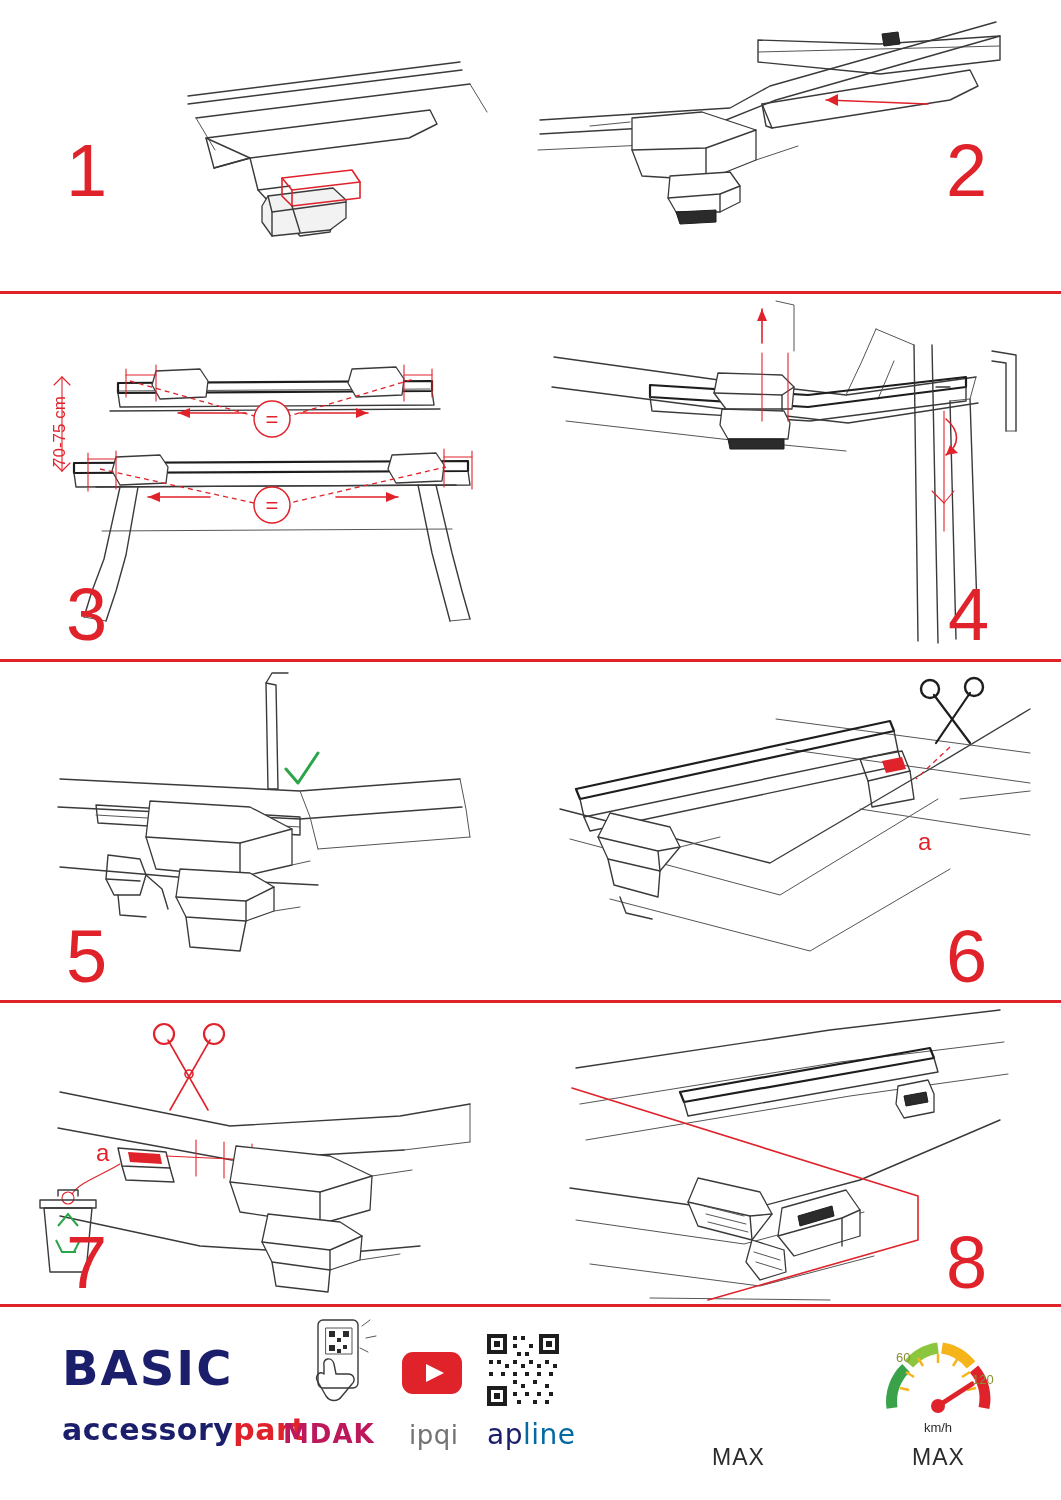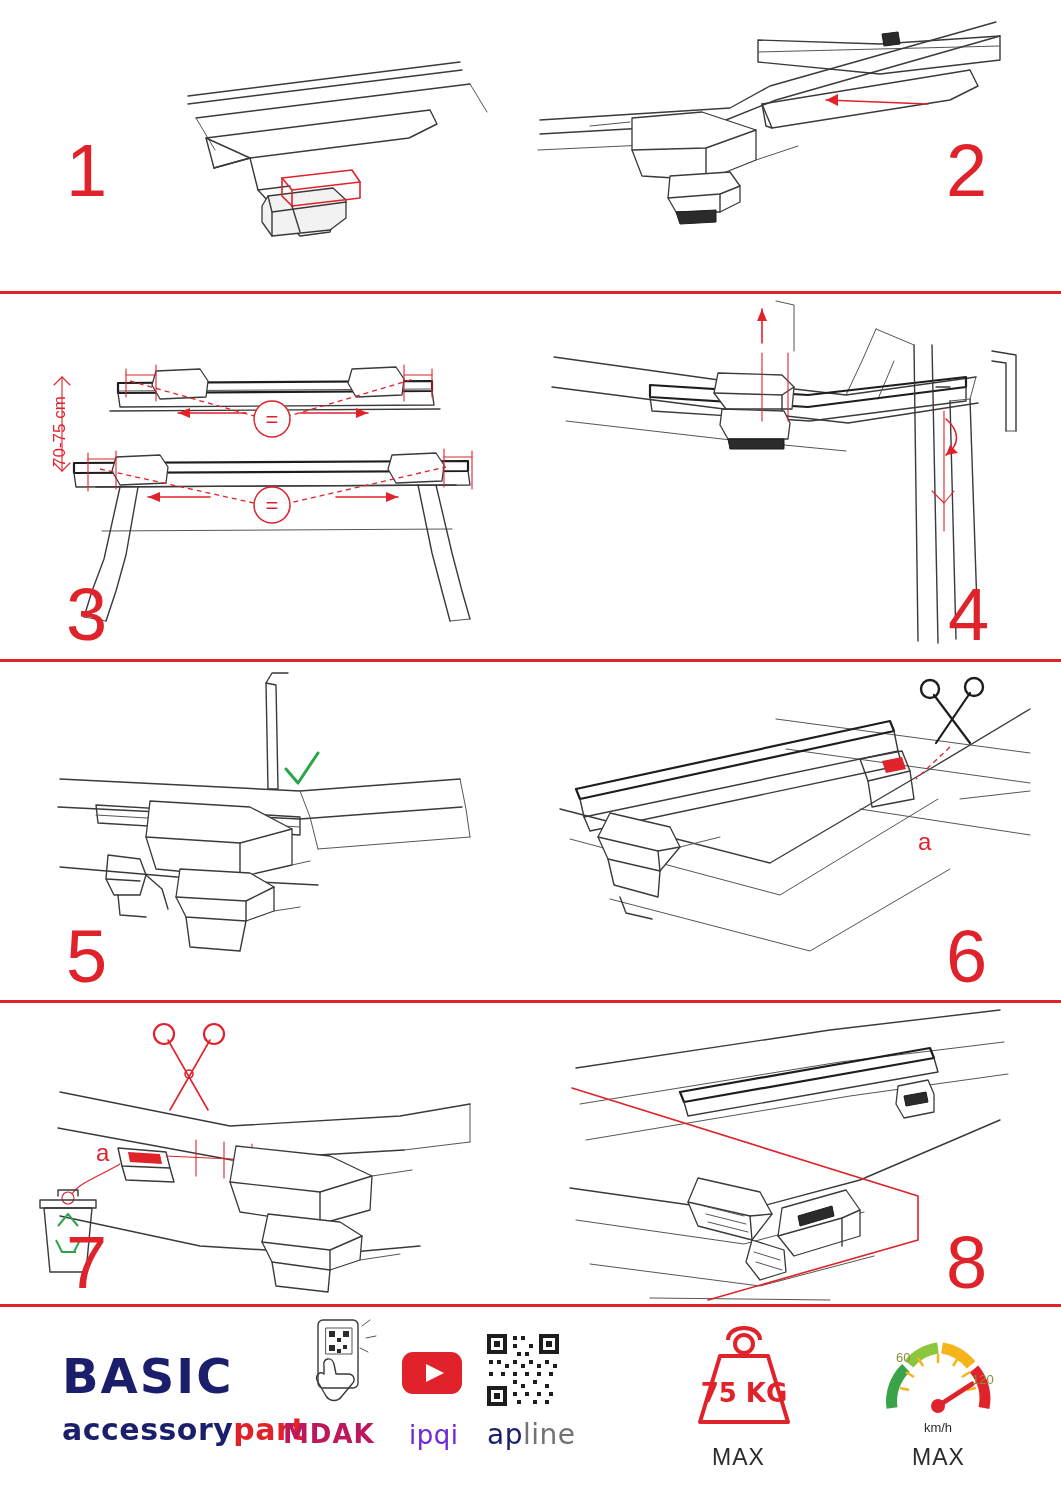--- a/index.html
+++ b/index.html
@@ -60,21 +60,21 @@
   .footer {
     position: absolute;
     left: 0;
     top: 1304px;
     width: 1061px;
     height: 196px;
   }
   .brand-basic {
     position: absolute;
     left: 62px;
-    top: 44px;
+    top: 36px;
     font-family: "DejaVu Sans", sans-serif;
     font-weight: bold;
     font-size: 48px;
     letter-spacing: 2px;
     color: #1b1f6b;
   }
   .brand-accessorypart {
     position: absolute;
     left: 62px;
     top: 108px;
@@ -95,32 +95,32 @@
     letter-spacing: 1px;
     color: #be185d;
   }
   .ipqi {
     position: absolute;
     left: 409px;
     top: 116px;
     font-family: "DejaVu Sans", sans-serif;
     font-size: 26px;
     letter-spacing: 0.5px;
-    color: #6d28d9;
+    color: #737373;
   }
   .apline {
     position: absolute;
     left: 487px;
     top: 114px;
     font-family: "DejaVu Sans", sans-serif;
     font-size: 28px;
     letter-spacing: 0.5px;
     color: #1b1f6b;
   }
-  .apline .l { color: #737373; }
+  .apline .l { color: #0369a1; }
   .max-label {
     position: absolute;
     font-family: "Liberation Sans", sans-serif;
     font-size: 23px;
     color: #2b2b2b;
     letter-spacing: 1px;
   }
   .kgtext {
     fill: #e0222b;
     font-family: "DejaVu Sans", sans-serif;
@@ -607,28 +607,20 @@
             <rect x="48" y="68" width="4" height="4"></rect>
           <rect x="60" y="68" width="4" height="4"></rect>
         </g>
       </svg>
     </div>
 
     <div class="mdak">MDAK</div>
     <div class="ipqi">ipqi</div>
     <div class="apline"><span>ap</span><span class="l">line</span></div>
 
-    <div class="panel" style="left:684px;top:12px;width:120px;height:116px">
-      <svg width="120" height="116" viewBox="0 0 120 116">
-        <path d="M44 24 C44 8, 76 8, 76 24" fill="none" stroke="#e0222b" stroke-width="4"></path>
-        <circle cx="60" cy="28" r="9" fill="none" stroke="#e0222b" stroke-width="4"></circle>
-        <path d="M36 40 L84 40 L104 106 L16 106 Z" fill="none" stroke="#e0222b" stroke-width="4" stroke-linejoin="round"></path>
-        <text x="60" y="86" text-anchor="middle" class="kgtext">75 KG</text>
-      </svg>
-    </div>
     <div class="max-label" style="left:712px;top:140px">MAX</div>
 
     <div class="panel" style="left:876px;top:18px;width:124px;height:120px">
       <svg width="124" height="120" viewBox="0 0 124 120">
         <g fill="none" stroke-width="11" stroke-linecap="butt">
           <path d="M16 86 A46 46 0 0 1 30 46" stroke="#3aa34a"></path>
           <path d="M33 42 A46 46 0 0 1 62 26" stroke="#8cc63f"></path>
           <path d="M66 26 A46 46 0 0 1 95 43" stroke="#f6b41b"></path>
           <path d="M98 47 A46 46 0 0 1 108 86" stroke="#e0222b"></path>
         </g>

